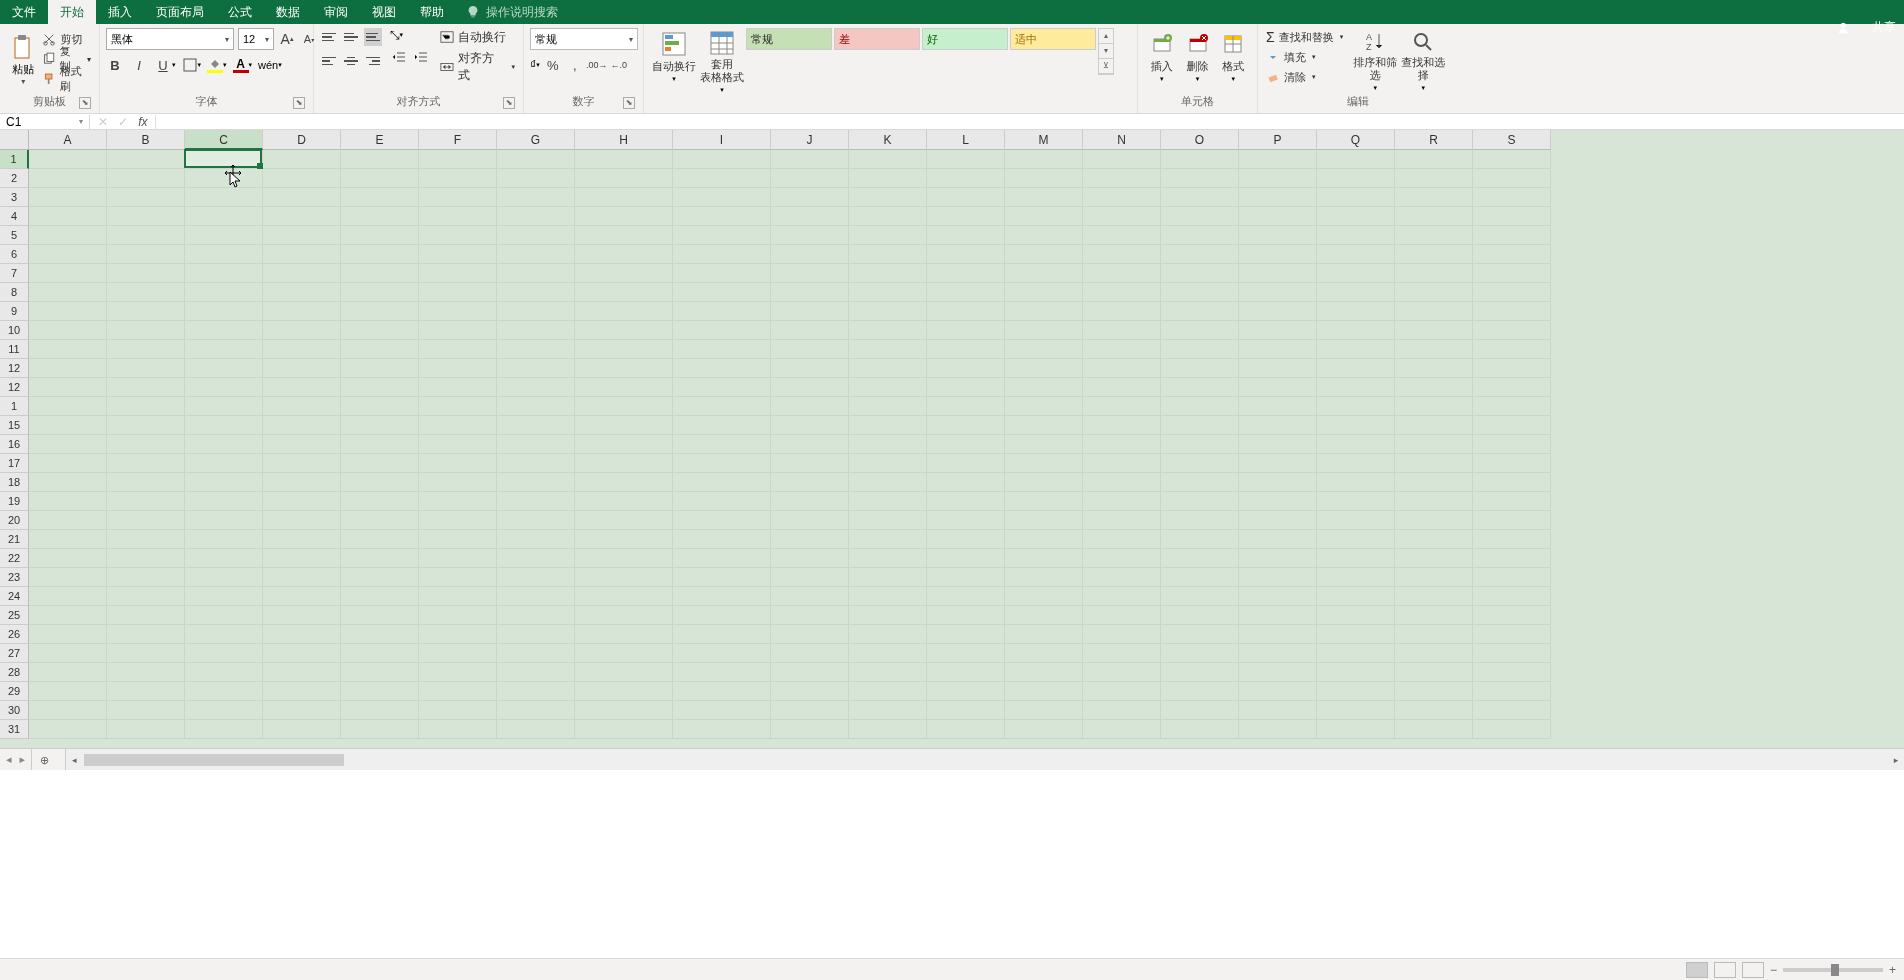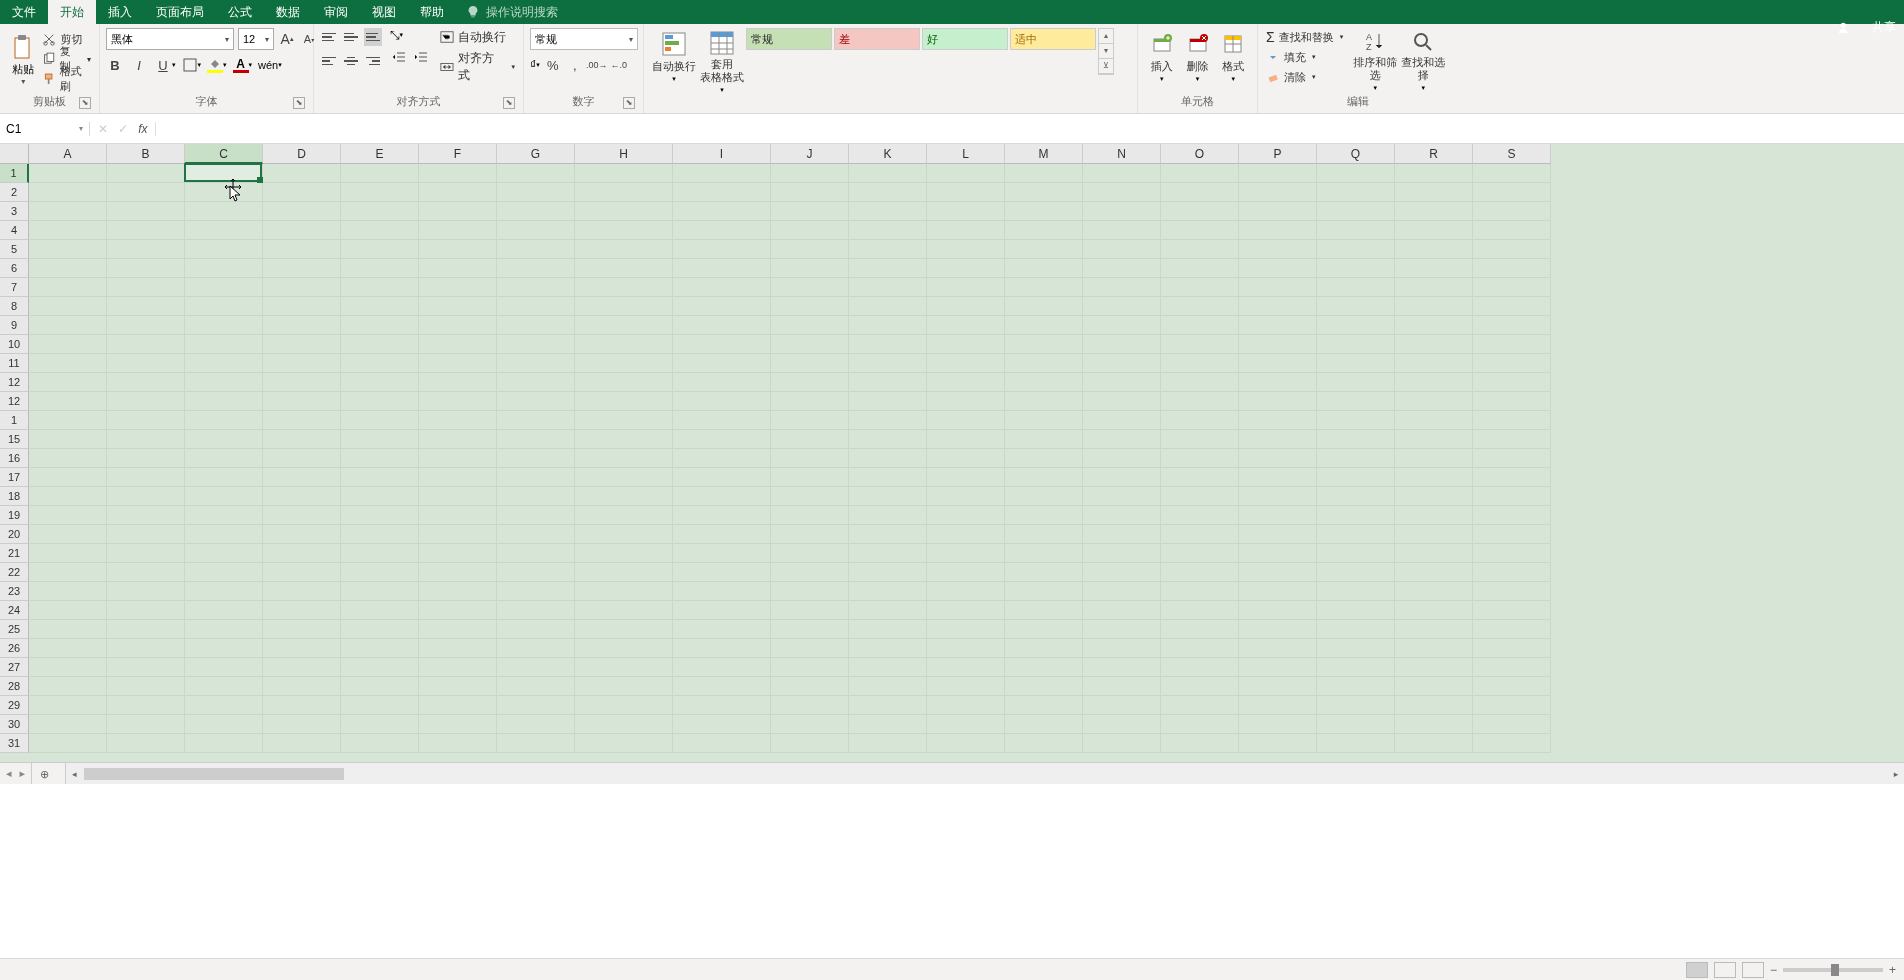--- a/index.html
+++ b/index.html
@@ -48,21 +48,21 @@
 .big-btn .ico { width: 28px; height: 28px; display: flex; align-items: center; justify-content: center; }
 .big-btn .lbl { font-size: 11px; color: #333; text-align: center; line-height: 13px; }
 
 .style-grid { display: flex; flex-direction: column; gap: 2px; }
 .style-row { display: flex; gap: 2px; }
 .style-cell { width: 86px; height: 22px; border: 1px solid #ccc; display: flex; align-items: center; padding: 0 4px; font-size: 11px; }
 .style-scroll { display: flex; flex-direction: column; width: 16px; border: 1px solid #ccc; margin-left: 2px; }
 .style-scroll div { flex: 1; border-bottom: 1px solid #ccc; font-size: 8px; text-align: center; line-height: 14px; color: #666; }
 
 
-.namebox-row { height: 30px; border-bottom: 1px solid #d9d9d9; display: flex; align-items: center; background: #fff; }
+.namebox-row { height: 16px; border-bottom: 1px solid #d9d9d9; display: flex; align-items: center; background: #fff; }
 .namebox { width: 90px; border-right: 1px solid #d9d9d9; display: flex; align-items: center; padding: 0 6px; position: relative; }
 .namebox-arrow { margin-left: auto; font-size: 8px; color: #888; }
 .fx-btns { display: flex; align-items: center; border-right: 1px solid #e0e0e0; padding: 0 8px; gap: 10px; color: #bbb; }
 .fx-input { flex: 1; display: flex; align-items: center; padding: 0 6px; }
 
 
 .grid-wrap { position: relative; height: 618px; background: #d6e5d6; }
 .corner { position: absolute; left: 0; top: 0; width: 29px; height: 20px; background: #e8e8e8; border-right: 1px solid #bbb; border-bottom: 1px solid #bbb; }
 .col-headers { position: absolute; left: 29px; top: 0; height: 20px; display: flex; }
 .col-h { border-right: 1px solid #ccc; border-bottom: 1px solid #bbb; background: #e8e8e8; text-align: center; font-size: 12px; line-height: 20px; color: #333; height: 20px; }

